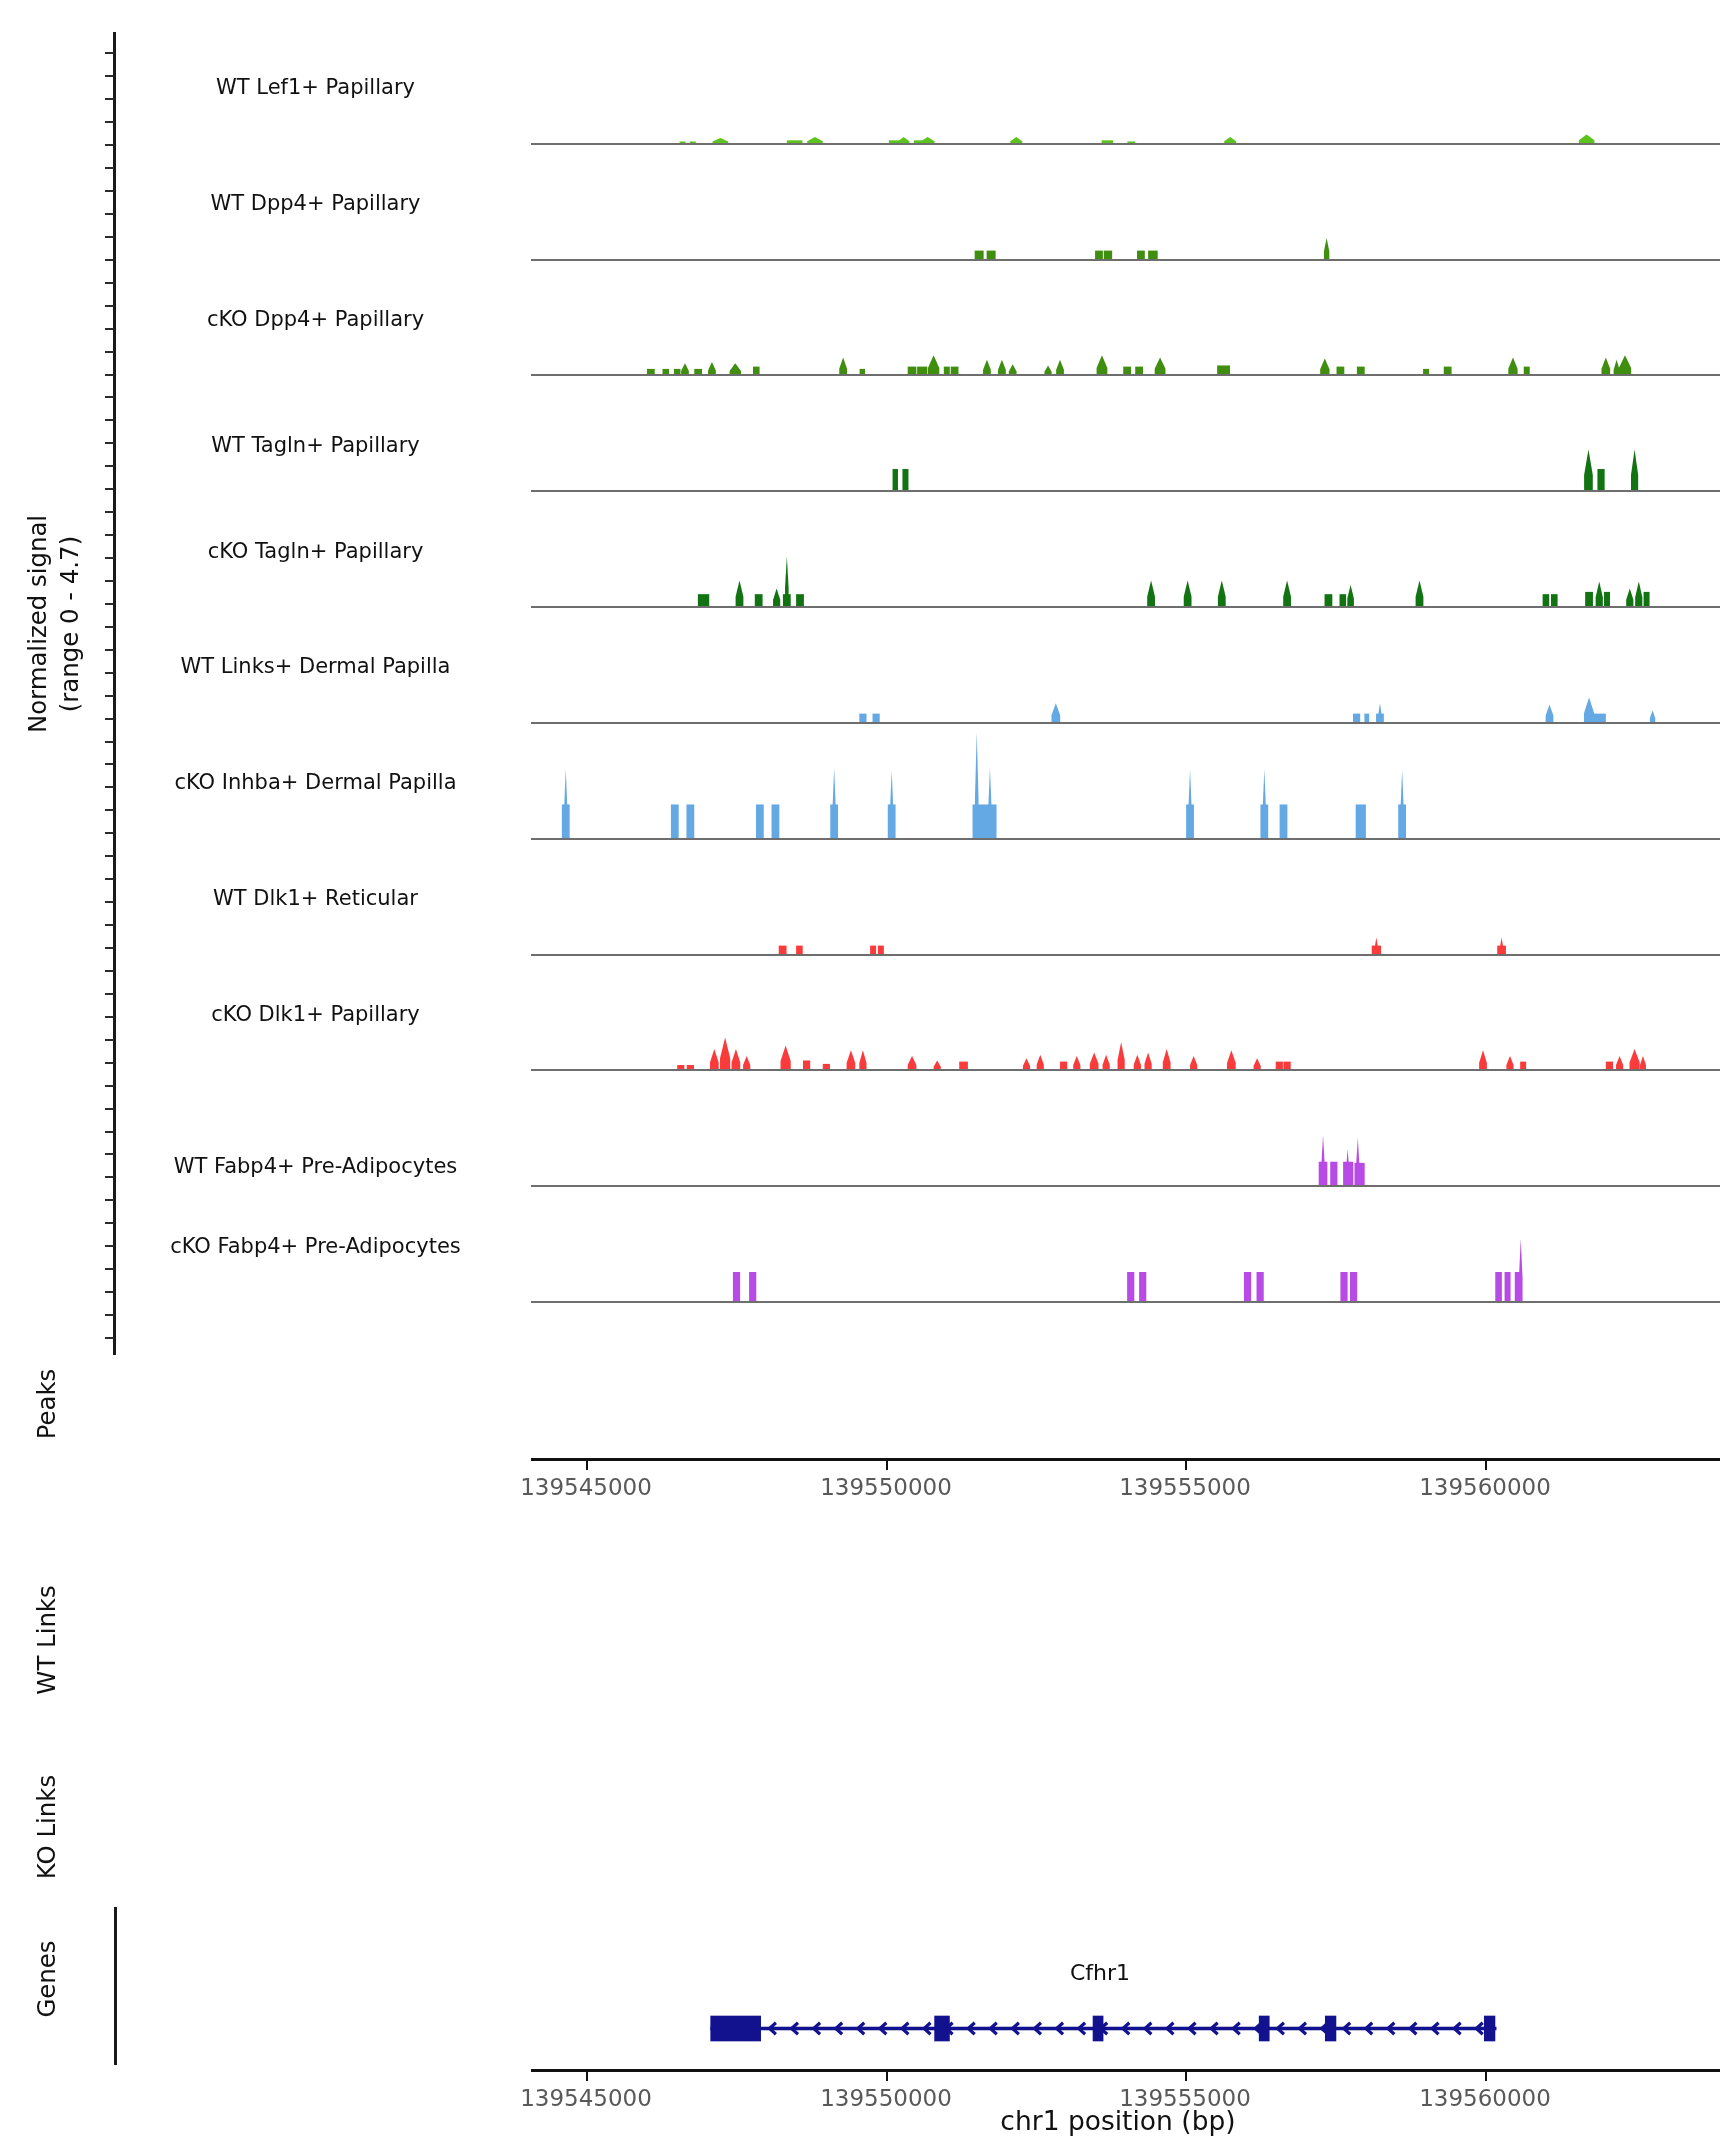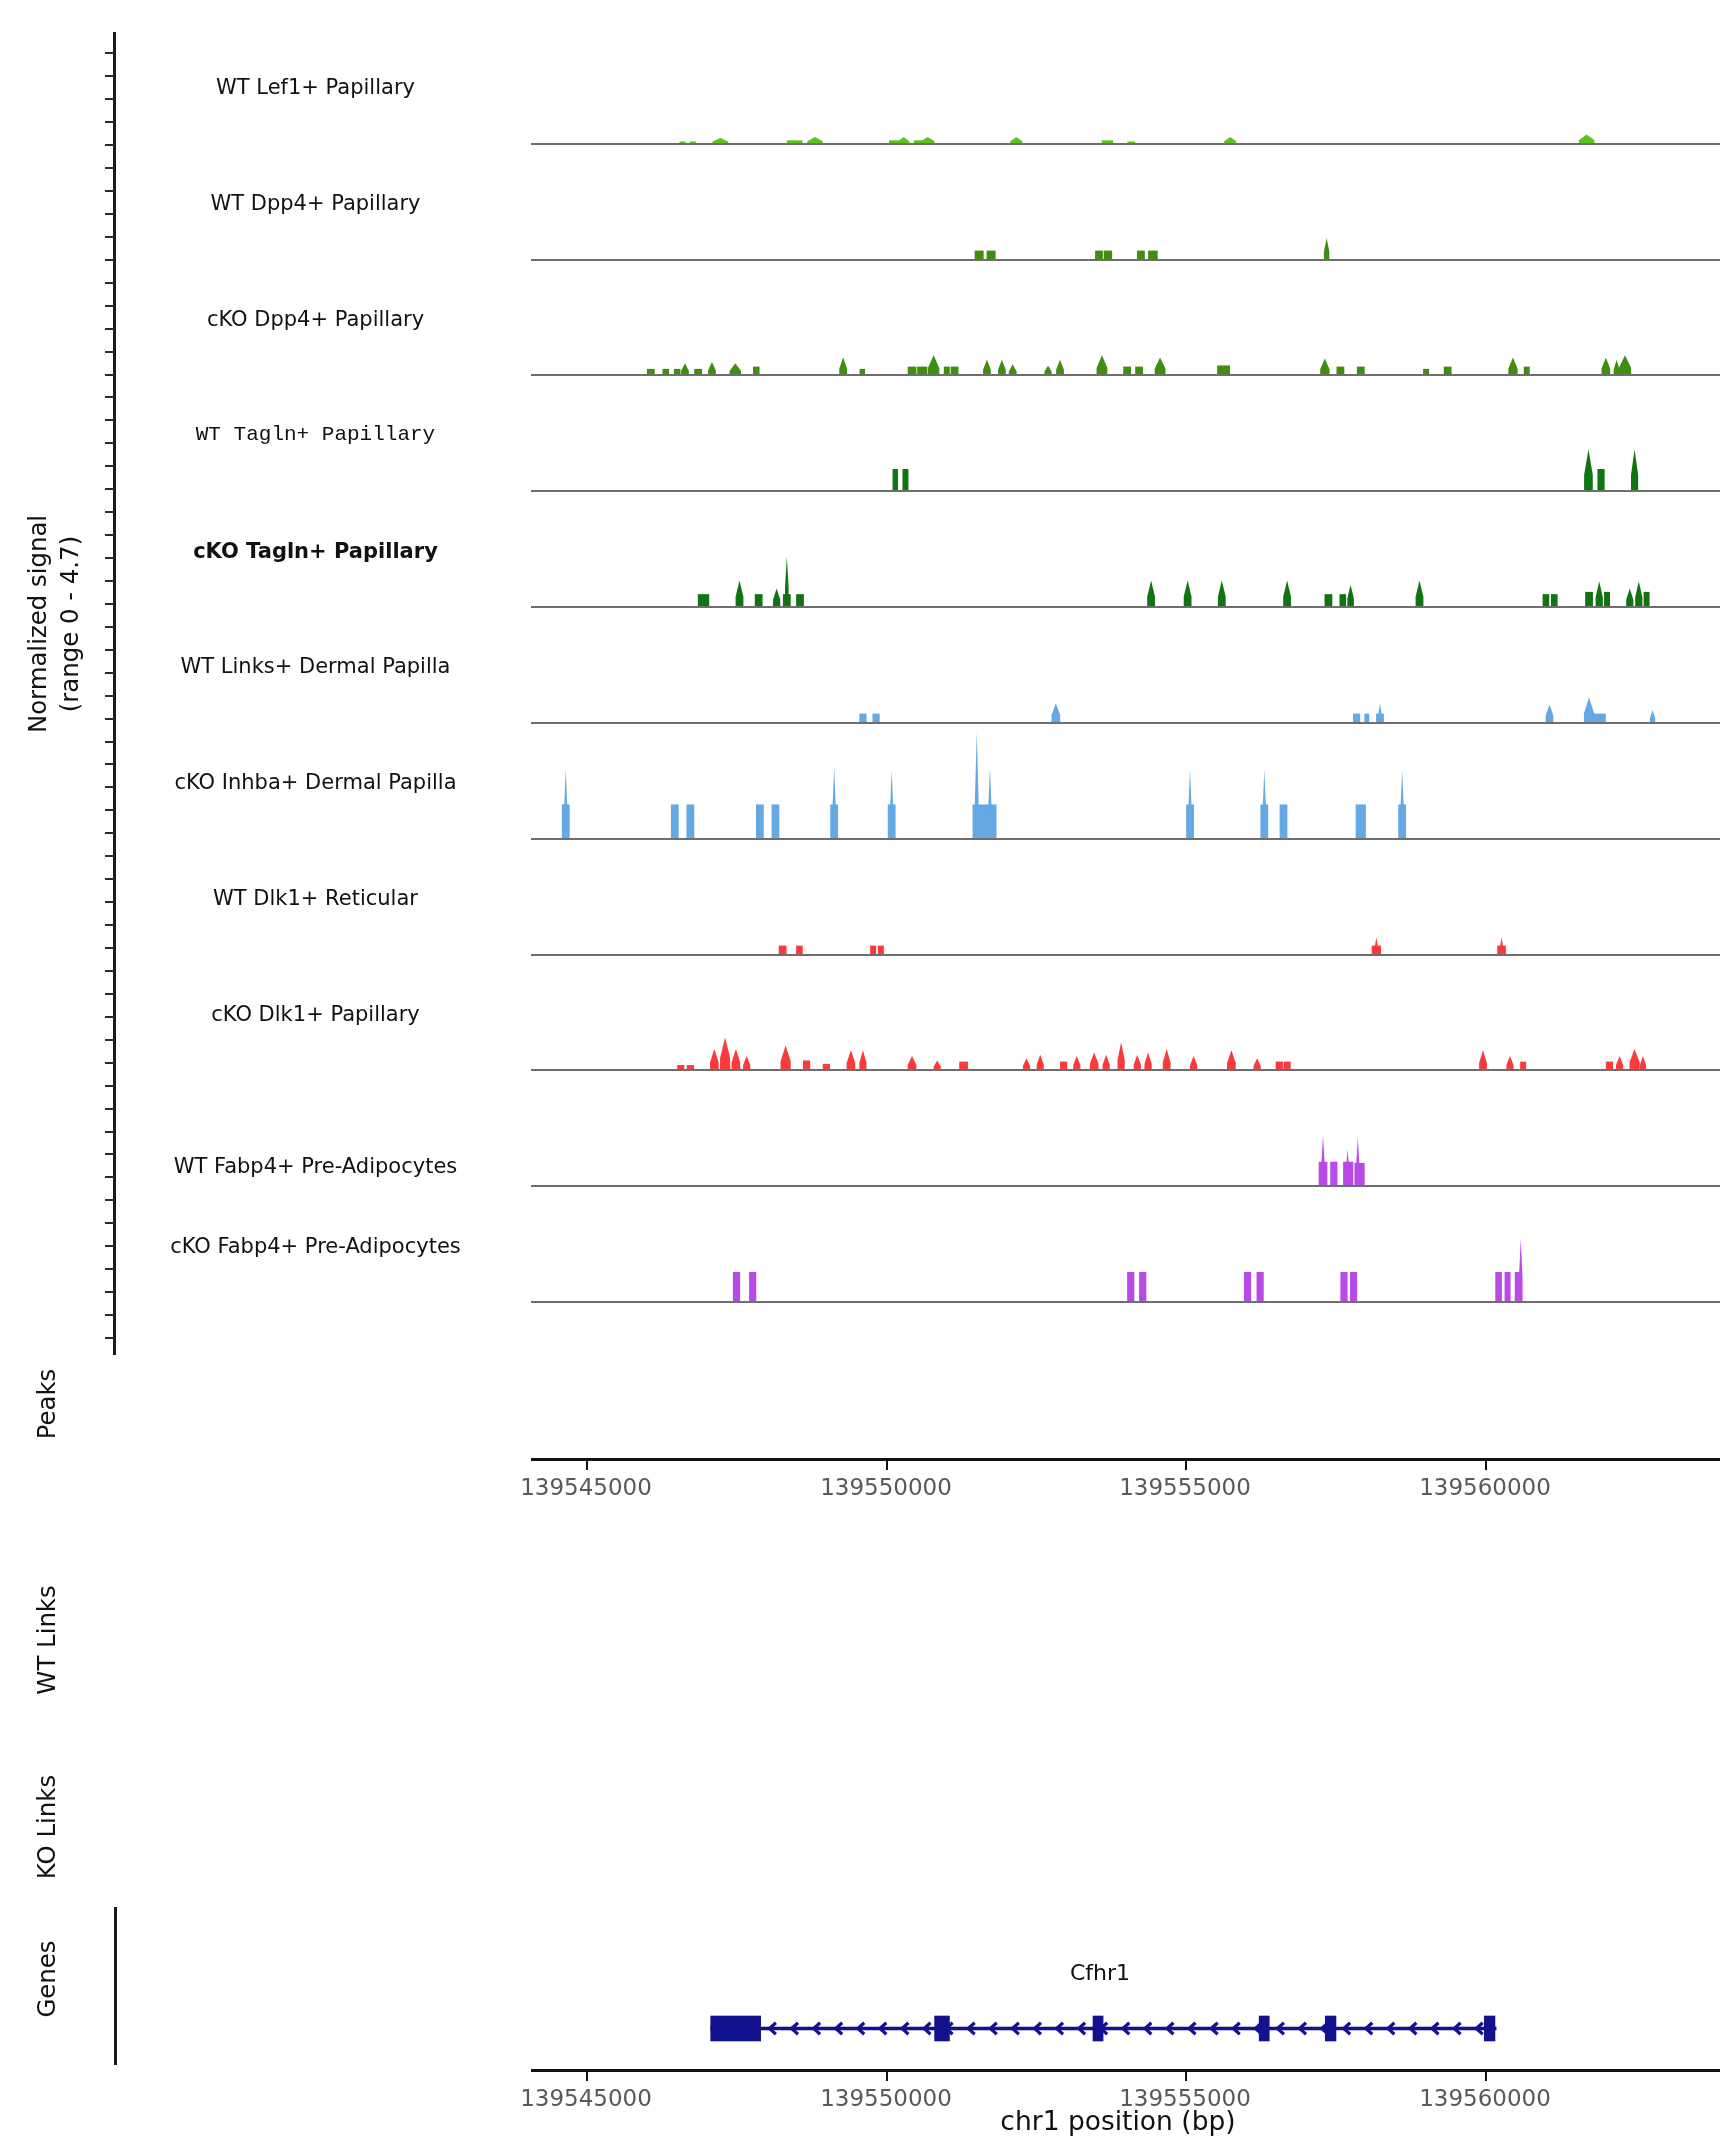--- a/index.html
+++ b/index.html
@@ -182,30 +182,30 @@
         <rect x="1152.2191914271798" y="137.2340425531915" width="10.86604968339016" height="12.76595744680851" fill="#3F8E0F"></rect>
         <rect x="1244.5806137359962" y="140.4255319148936" width="8.35849975645397" height="9.574468085106382" fill="#3F8E0F"></rect>
         <rect x="1273.4174378957623" y="137.2340425531915" width="10.86604968339016" height="12.76595744680851" fill="#3F8E0F"></rect>
         <polygon points="1363.480272771554,150 1363.480272771554,140.29787234042553 1369.9581100828057,124.46808510638297 1376.4359473940574,140.29787234042553 1376.4359473940574,150" fill="#3F8E0F"></polygon>
         <rect x="1385.0034096444228" y="137.2340425531915" width="8.35849975645397" height="12.76595744680851" fill="#3F8E0F"></rect>
         <polygon points="1493.454943984413,150 1493.454943984413,140.29787234042553 1499.5148563078421,124.46808510638297 1505.5747686312714,140.29787234042553 1505.5747686312714,150" fill="#3F8E0F"></polygon>
         <polygon points="1510.3809059912323,150 1510.3809059912323,141.51063829787233 1514.5601558694593,127.65957446808511 1518.7394057476863,141.51063829787233 1518.7394057476863,150" fill="#3F8E0F"></polygon>
         <polygon points="1517.6945932781298,150 1517.6945932781298,139.08510638297872 1526.262055528495,121.27659574468085 1534.8295177788602,139.08510638297872 1534.8295177788602,150" fill="#3F8E0F"></polygon>
       </svg>
       <div class="baseline" style="left: 531px; top: 374px; width: 1230px;"></div>
-      <div class="track-label" style="top: 408px; font-family: Liberation Mono, monospace;">WT Tagln+ Papillary</div>
+      <div class="track-label" style="top: 418px;">WT Tagln+ Papillary</div>
       <svg width="1230" height="108" class="abs" style="left: 531px; top: 383px;" viewBox="0 0 1716 150">
         <rect x="504.43546030199707" y="119.68085106382979" width="7.522649780808573" height="30.319148936170212" fill="#117311"></rect>
         <rect x="518.2269849001461" y="119.68085106382979" width="8.35849975645397" height="30.319148936170212" fill="#117311"></rect>
         <polygon points="1469.2152946906965,150 1469.2152946906965,128.17021276595744 1475.2752070141257,92.5531914893617 1481.335119337555,128.17021276595744 1481.335119337555,150" fill="#117311"></polygon>
         <rect x="1487.8129566488067" y="119.68085106382979" width="10.030199707744764" height="30.319148936170212" fill="#117311"></rect>
         <polygon points="1534.6205552849488,150 1534.6205552849488,128.17021276595744 1539.6356551388212,92.5531914893617 1544.6507549926937,128.17021276595744 1544.6507549926937,150" fill="#117311"></polygon>
       </svg>
       <div class="baseline" style="left: 531px; top: 490px; width: 1230px;"></div>
-      <div class="track-label" style="top: 524px; font-weight: bold;">cKO Tagln+ Papillary</div>
+      <div class="track-label" style="top: 524px;">cKO Tagln+ Papillary</div>
       <svg width="1230" height="108" class="abs" style="left: 531px; top: 499px;" viewBox="0 0 1716 150">
         <rect x="232.78421821724308" y="132.4468085106383" width="15.881149537262543" height="17.5531914893617" fill="#117311"></rect>
         <polygon points="285.442766682903,150 285.442766682903,136.0531914893617 290.8757915245981,113.29787234042553 296.30881636629323,136.0531914893617 296.30881636629323,150" fill="#117311"></polygon>
         <rect x="312.1899659035558" y="132.4468085106383" width="10.86604968339016" height="17.5531914893617" fill="#117311"></rect>
         <polygon points="337.68339016074043,150 337.68339016074043,140.29787234042553 342.6984900146128,124.46808510638297 347.71358986848514,140.29787234042553 347.71358986848514,150" fill="#117311"></polygon>
         <rect x="351.4749147588894" y="132.4468085106383" width="10.86604968339016" height="17.5531914893617" fill="#117311"></rect>
         <polygon points="354.4079396005845,150 354.4079396005845,123.31914893617022 356.9079396005845,79.7872340425532 359.4079396005845,123.31914893617022 359.4079396005845,150" fill="#117311"></polygon>
         <rect x="369.8636142230882" y="132.4468085106383" width="10.86604968339016" height="17.5531914893617" fill="#117311"></rect>
         <polygon points="859.6716999512907,150 859.6716999512907,136.0531914893617 865.1047247929858,113.29787234042553 870.537749634681,136.0531914893617 870.537749634681,150" fill="#117311"></polygon>
         <polygon points="910.65854846566,150 910.65854846566,136.0531914893617 916.0915733073551,113.29787234042553 921.5245981490502,136.0531914893617 921.5245981490502,150" fill="#117311"></polygon>

